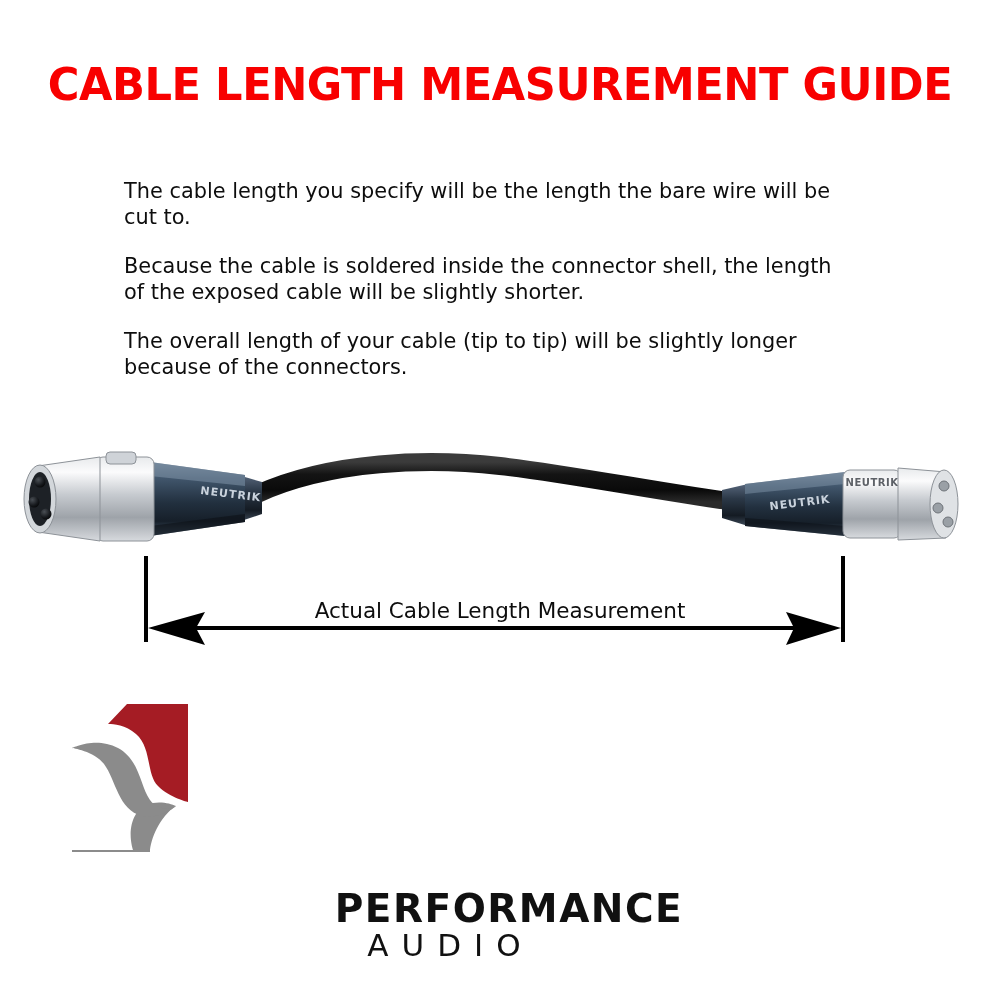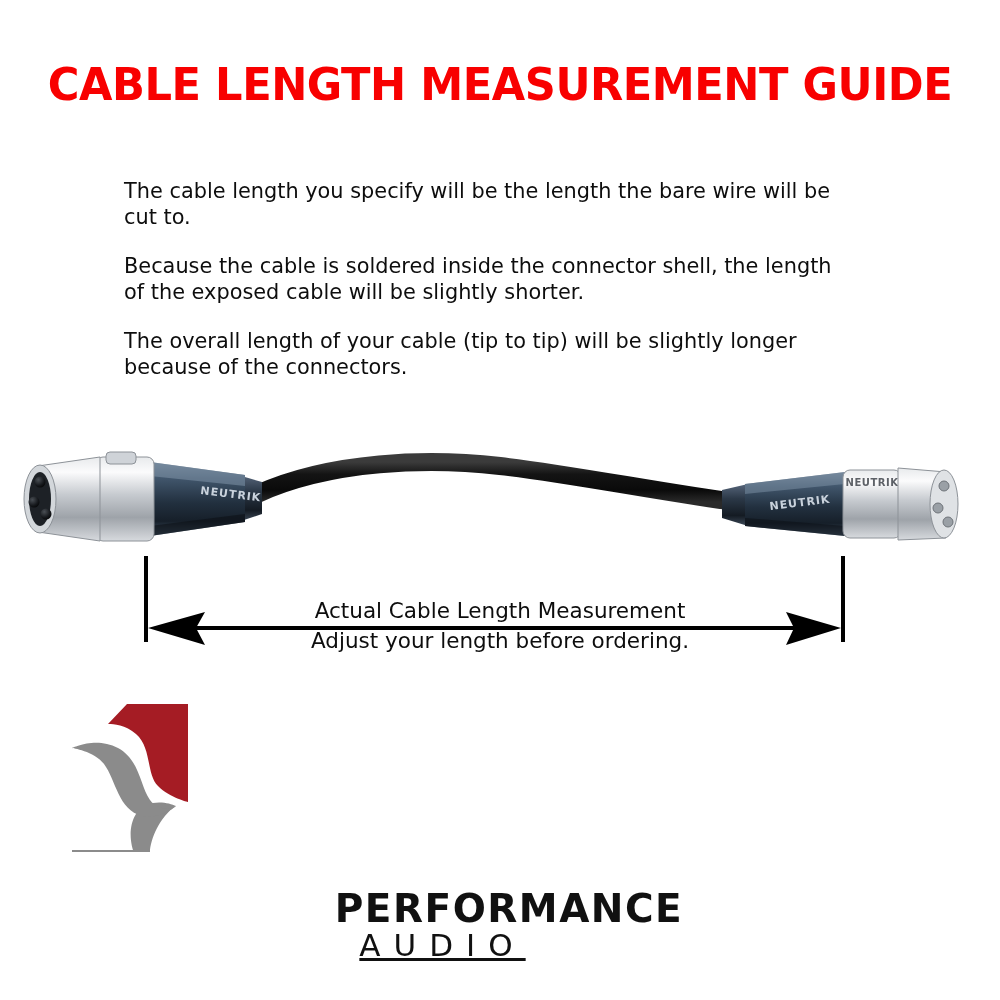--- a/index.html
+++ b/index.html
@@ -95,29 +95,28 @@
     font-family: "DejaVu Sans", sans-serif;
     font-weight: bold;
     font-size: 39px;
     letter-spacing: 1.5px;
     color: #111;
     padding-left: 47px;
   }
   .brand-sub {
     position: absolute;
     top: 927px;
-    left: 4px;
+    left: 12px;
     width: 864px;
     text-align: center;
     font-family: "DejaVu Sans", sans-serif;
     font-size: 31px;
     letter-spacing: 13px;
     text-indent: 13px;
     color: #111;
-    text-decoration: underline;
   }
   svg { display: block; }
 </style>
 </head>
 <body>
 
 <div class="title">CABLE LENGTH MEASUREMENT GUIDE</div>
 
 <div class="paragraphs">
   <div class="para">The cable length you specify will be the length the bare wire will be cut to.</div>
@@ -219,21 +218,20 @@
     <line x1="160" y1="72" x2="830" y2="72" stroke="#000" stroke-width="4"></line>
 
     <polygon points="148,72 205,56 196,72 205,89" fill="#000"></polygon>
 
     <polygon points="841,72 786,56 794,72 786,89" fill="#000"></polygon>
   </svg>
 </div>
 
 <div class="measure-labels">
   <div>Actual Cable Length Measurement</div>
-  <div>Adjust your length before ordering.</div>
 </div>
 
 <div class="logo-wrap">
   <svg width="260" height="190" viewBox="0 0 260 190">
 
     <path d="M127 14 L188 14 L188 112 C188 112 170 108 158 96 C146 84 152 58 136 44 C124 33 108 34 108 34 Z" fill="#a51c24"></path>
 
     <path d="M72 58 L72 160 L133 160 C133 160 126 140 136 124 C146 108 168 112 176 116 C160 126 150 150 150 162 L72 162 Z" fill="#8b8b8b"></path>
     <path d="M72 58 C72 58 96 46 118 58 C140 70 140 96 150 110 C160 124 176 116 176 116 C176 116 160 130 142 126 C118 120 116 90 104 74 C94 61 72 58 72 58 Z" fill="#8b8b8b"></path>
   </svg>

